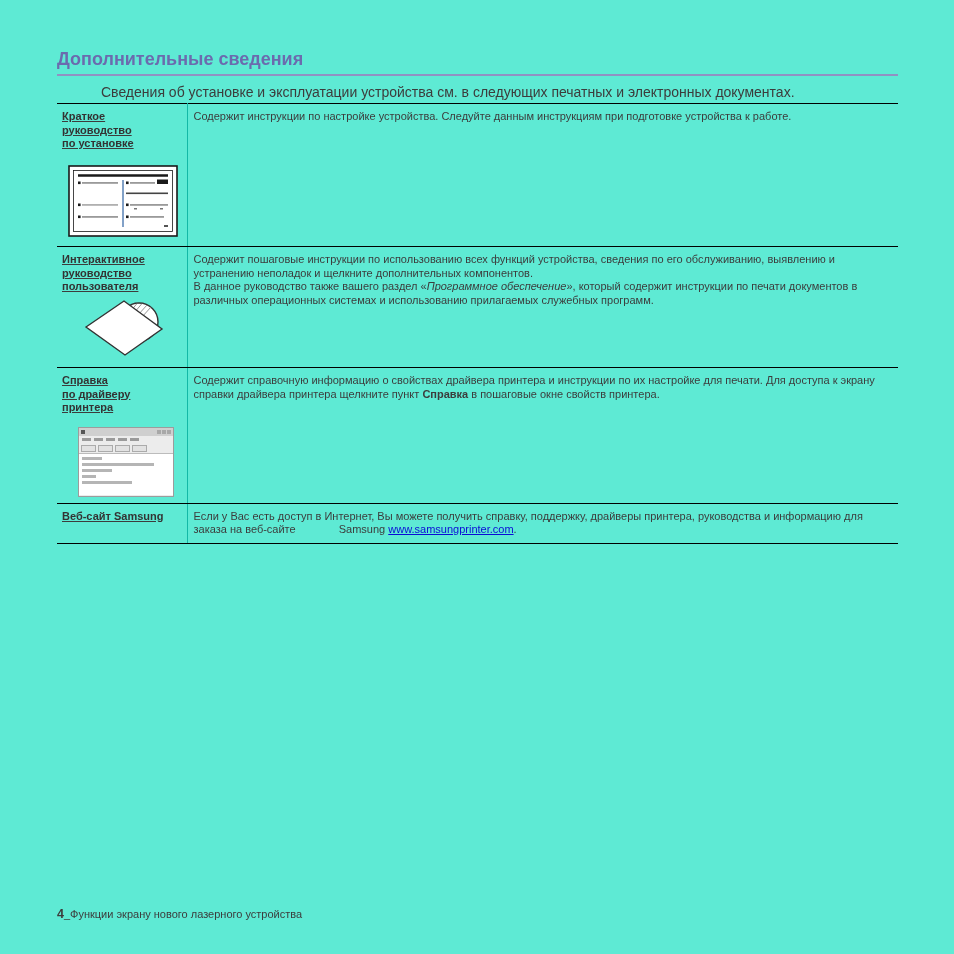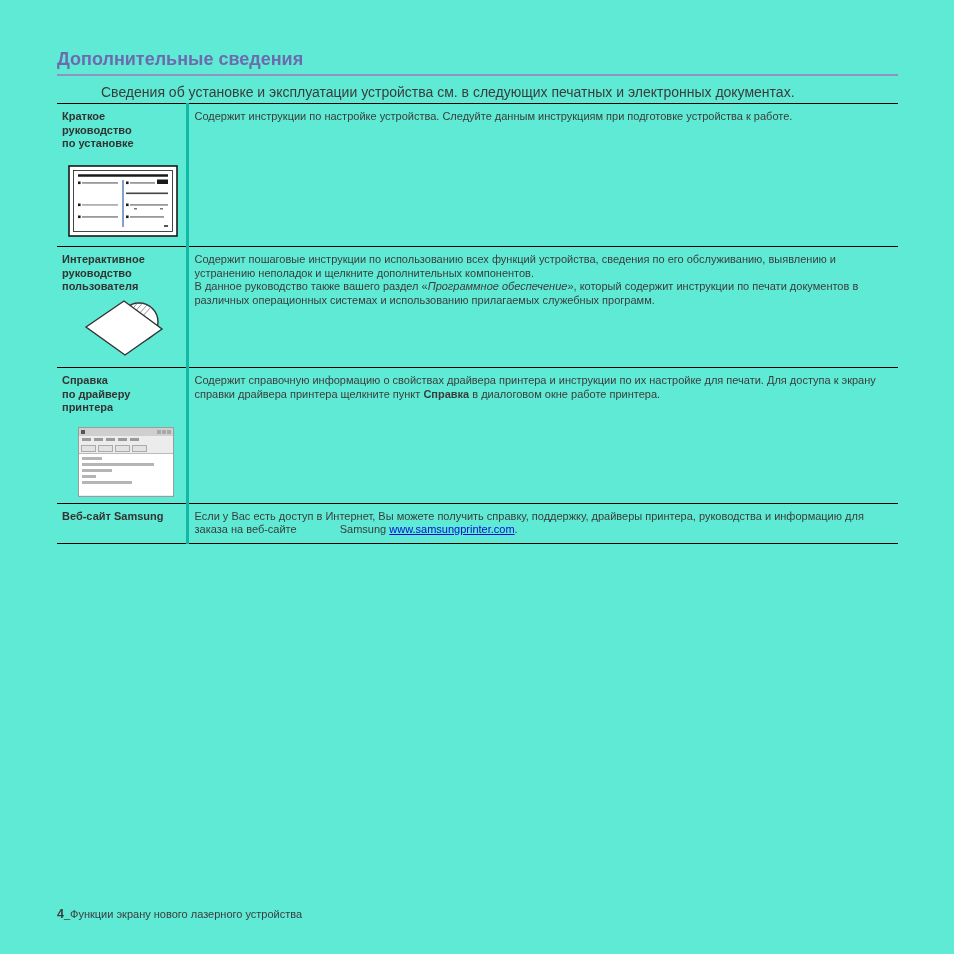--- a/index.html
+++ b/index.html
@@ -26,21 +26,21 @@
 
   table.doc-table {
     position:absolute; left:57px; top:103px; width:841px;
     border-collapse:collapse; table-layout:fixed;
     border-top:1px solid #000;
   }
   table.doc-table td {
     border-bottom:1px solid #000; vertical-align:top;
     font-size:11px; line-height:13.5px; color:#3c3c3c;
   }
-  td.cell-left  { width:130px; border-right:3px solid #14b8a6; padding:6px 4px 6px 5px; }
+  td.cell-left  { width:130px; border-right:1px solid #14b8a6; padding:6px 4px 6px 5px;text-decoration:underline; }
   td.cell-right { padding:6px 10px 6px 6px; }
   tr.row-1 { height:136px; }
   tr.row-2 { height:111px; }
   tr.row-3 { height:135px; }
   tr.row-4 { height:38px;margin-top:13px;  }
 
   .row-label { font-weight:bold; white-space:pre-line; color:#333; }
 
   .illus { display:block; }
   .illus-poster { margin:14px 0 0 6px; }
@@ -171,21 +171,21 @@
           <div class="hw-content">
             <div class="hw-line" style="width:20px"></div>
             <div class="hw-line" style="width:72px"></div>
             <div class="hw-line" style="width:30px"></div>
             <div class="hw-line" style="width:14px"></div>
             <div class="hw-line" style="width:50px"></div>
           </div>
         </span>
       </td>
       <td class="cell-right">
-        <div class="desc"><span>Содержит справочную информацию о свойствах драйвера принтера и инструкции по их настройке для печати. Для доступа к экрану справки драйвера принтера щелкните пункт </span><span class="bd">Справка</span><span> в диалоговом окне работе принтера.</span></div>
+        <div class="desc"><span>Содержит справочную информацию о свойствах драйвера принтера и инструкции по их настройке для печати. Для доступа к экрану справки драйвера принтера щелкните пункт </span><span class="bd">Справка</span><span> в пошаговые окне свойств принтера.</span></div>
       </td>
     </tr>
 
     <tr class="row-4">
       <td class="cell-left">
         <div class="row-label">Веб-сайт Samsung</div>
       </td>
       <td class="cell-right">
         <div class="desc"><span>Если у Вас есть доступ в Интернет, Вы можете получить справку, поддержку, драйверы принтера, руководства и информацию для заказа на веб-сайте </span><span class="brand-bold">Samsung</span> <a class="link" href="#">www.samsungprinter.com</a><span>.</span></div>
       </td>

